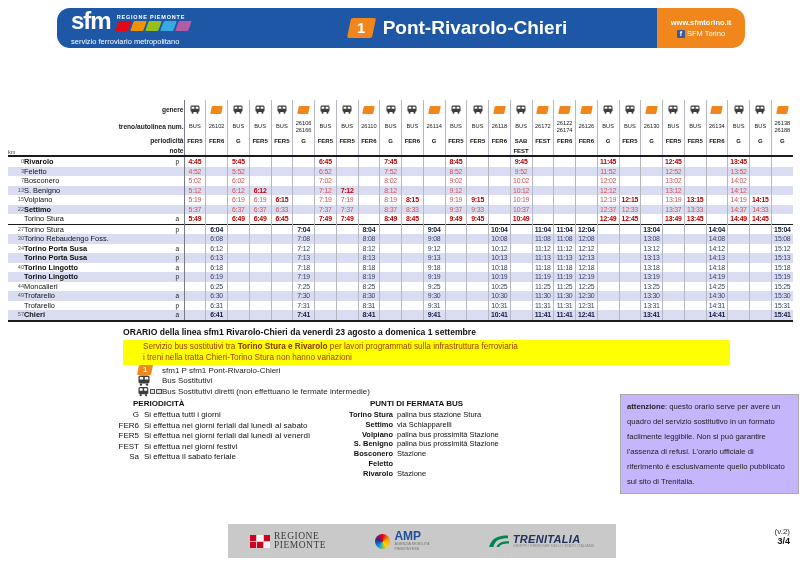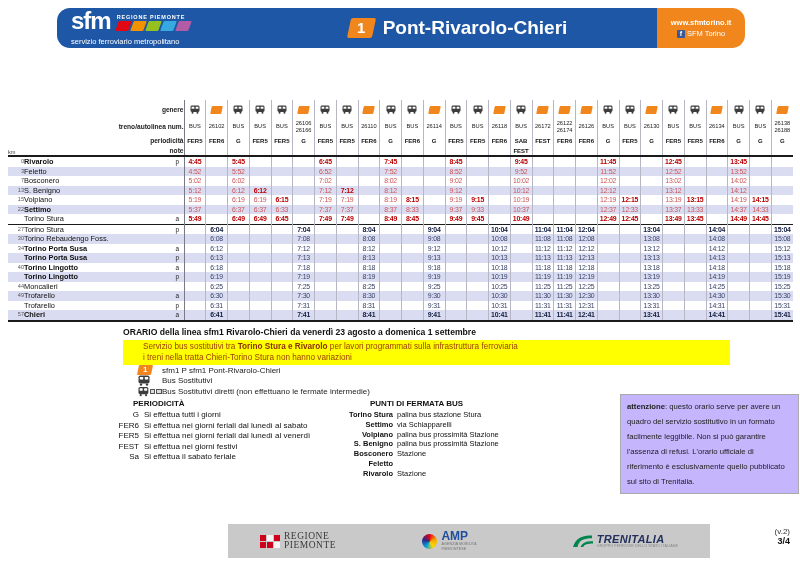--- a/index.html
+++ b/index.html
@@ -71,21 +71,21 @@
   .perio{position:absolute;left:95px;top:399px;font-size:8px;}
   .perio .hd{font-weight:bold;font-size:8px;margin-left:38px;margin-bottom:2px;}
   .perio .it{display:flex;line-height:10.5px;}
   .perio .code{width:44px;text-align:right;padding-right:5px;}
   .fermate{position:absolute;left:335px;top:399px;font-size:7.5px;}
   .fermate .hd{font-weight:bold;font-size:8px;margin-left:35px;margin-bottom:2px;}
   .fermate .it{display:flex;line-height:9.8px;}
   .fermate .stop{width:58px;text-align:right;padding-right:4px;font-weight:bold;}
   .attn{position:absolute;left:620px;top:394px;width:165px;border:1px solid #aaa;background:#c4b5fd;padding:4px 6px;font-size:7.7px;line-height:15px;color:#222;}
   
-  .footband{position:absolute;left:228px;top:524px;width:482px;height:34px;background:#c9c9c9;display:flex;align-items:center;justify-content:space-between;padding:0 32px;box-sizing:border-box;}
+  .footband{position:absolute;left:228px;top:524px;width:388px;height:34px;background:#c9c9c9;display:flex;align-items:center;justify-content:space-between;padding:0 22px;box-sizing:border-box;}
   .rp-logo{display:flex;align-items:center;gap:4px;}
   .rp-grid{display:grid;grid-template-columns:6px 6px 6px;grid-gap:1px;}
   .rp-grid i{display:block;width:6px;height:6px;background:#d0021b;}
   .rp-grid i.wh{background:#f4f4f4;}
   .rp-text{display:flex;flex-direction:column;font-family:"Liberation Serif",serif;font-size:9.5px;line-height:9.5px;color:#3a3a3a;letter-spacing:.5px;}
   .amp-logo{display:flex;align-items:center;gap:4px;}
   .amp-swirl{display:inline-block;width:15px;height:15px;border-radius:50%;background:conic-gradient(#e2001a,#f6a800,#ffd500,#009fe3,#312783,#e2001a);}
   .amp-text{display:flex;flex-direction:column;}
   .amp-name{font-size:12px;font-weight:bold;color:#1f4e9c;line-height:11px;}
   .amp-sub{font-size:3.8px;color:#777;width:44px;line-height:4.2px;}

